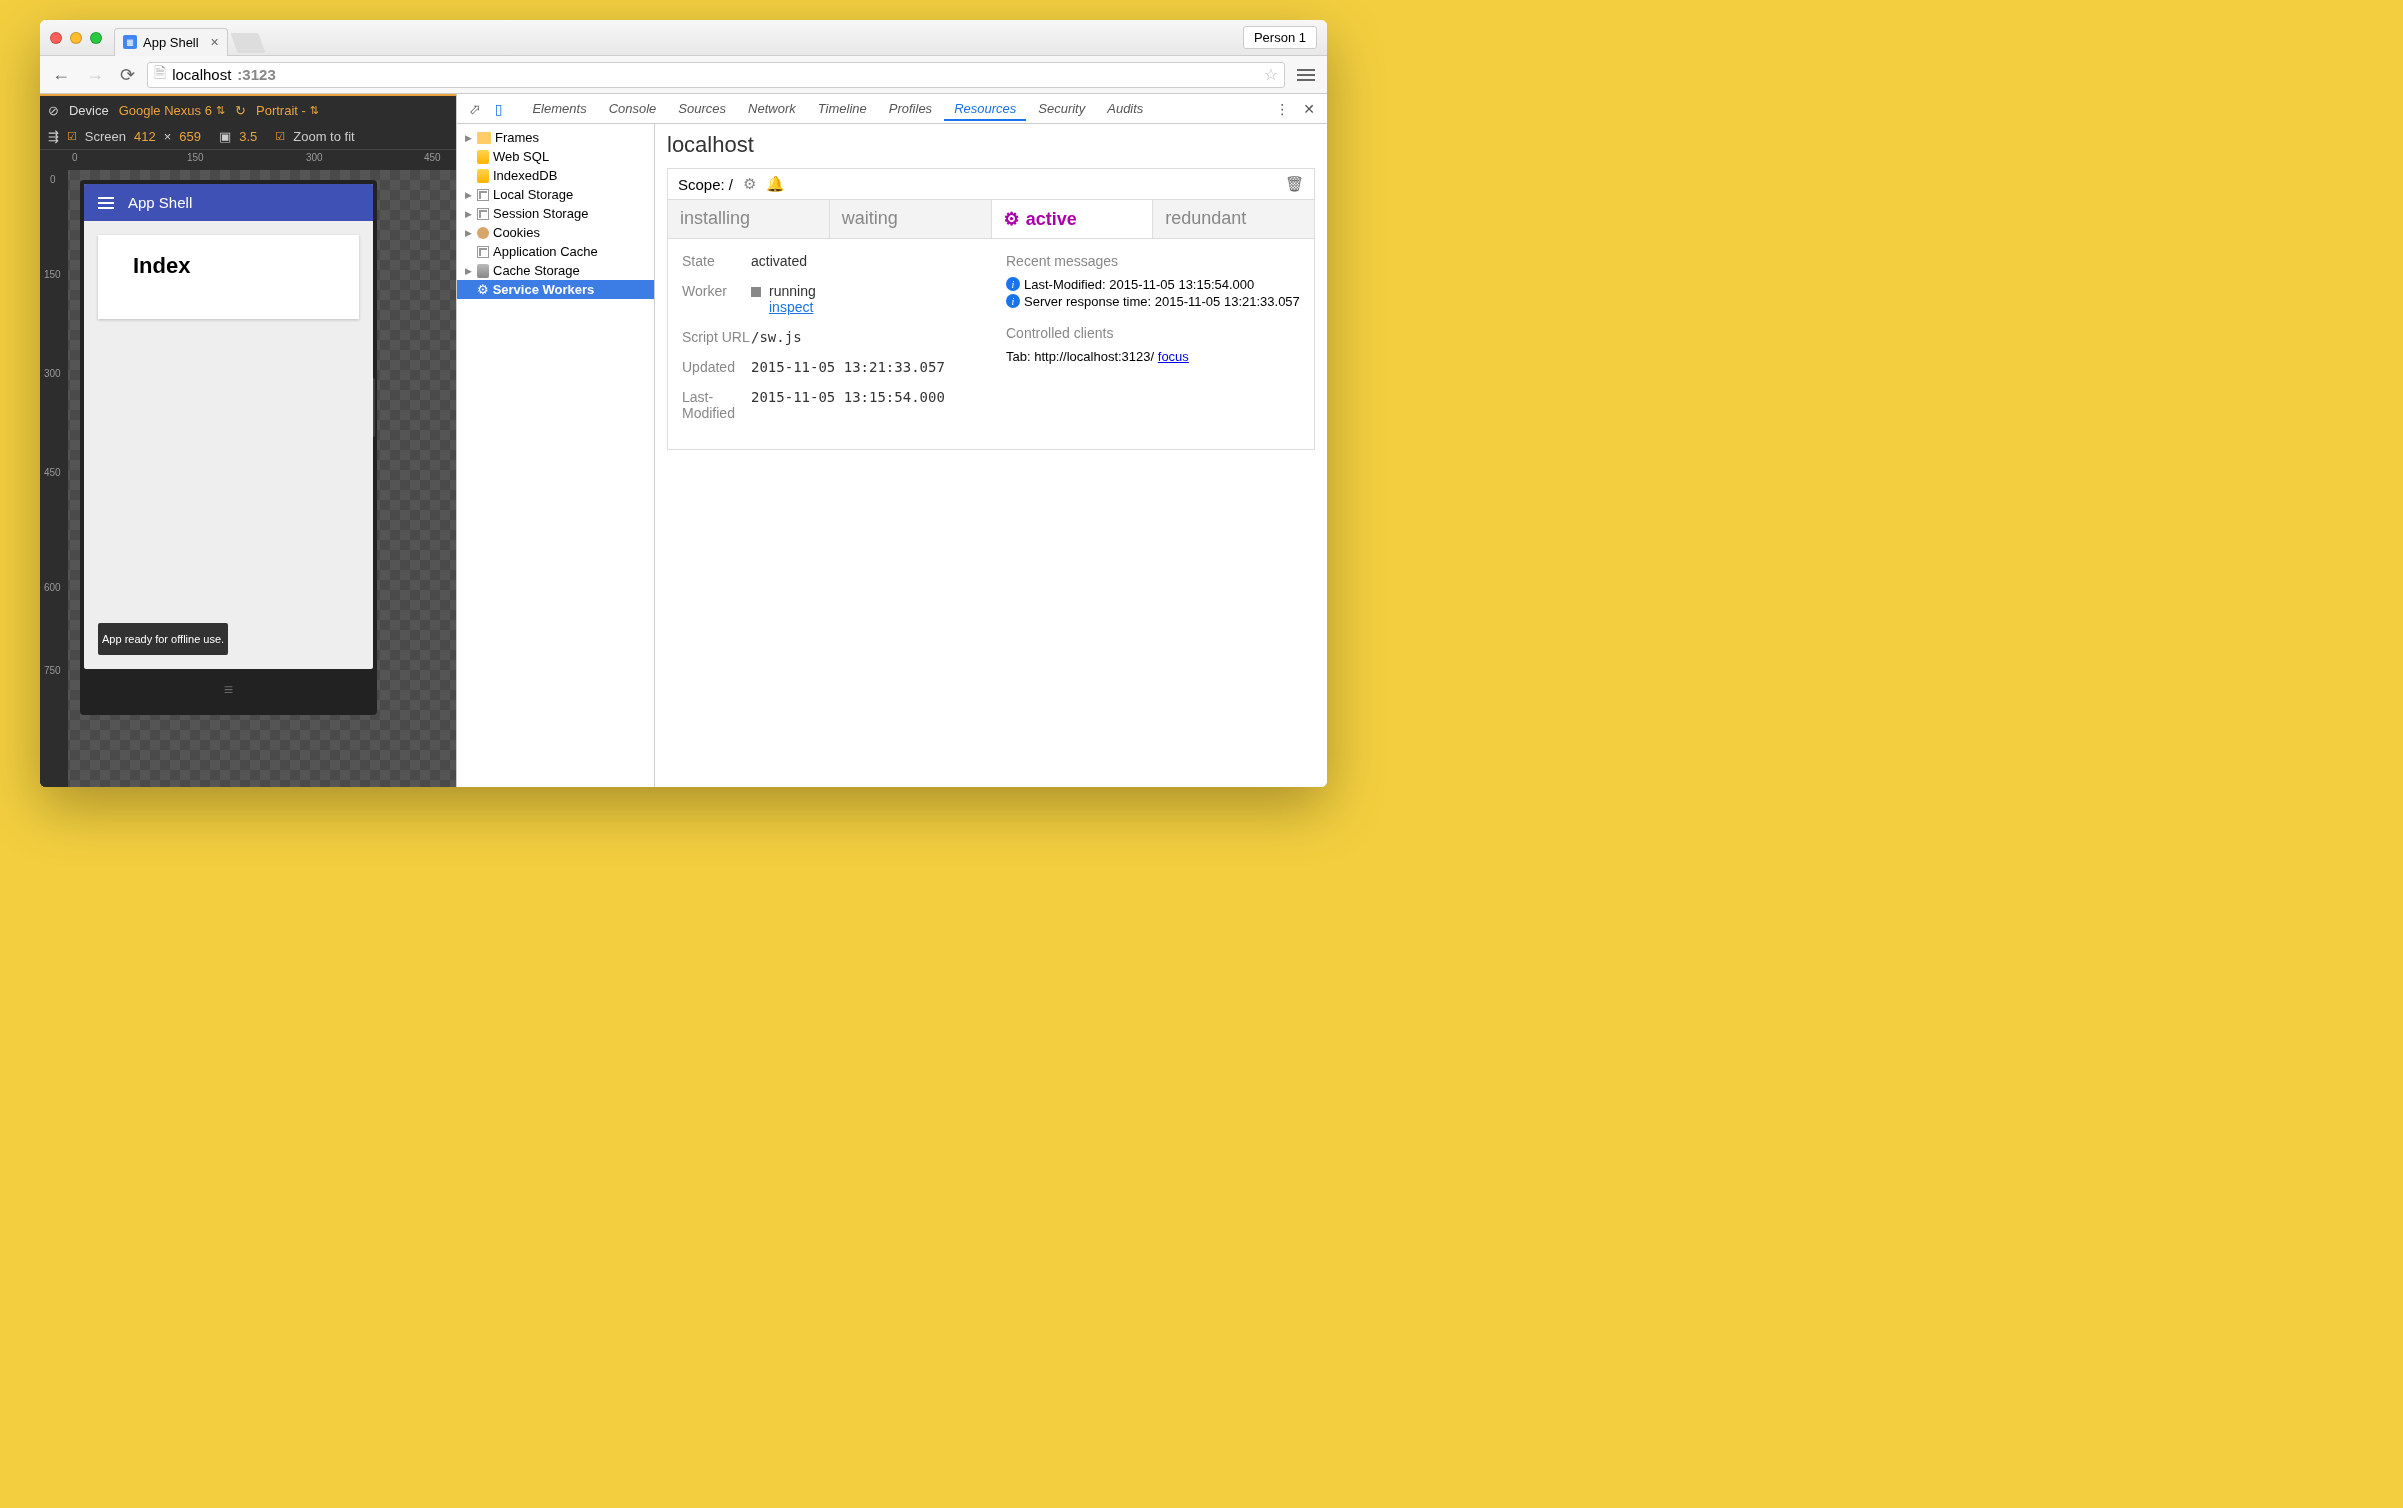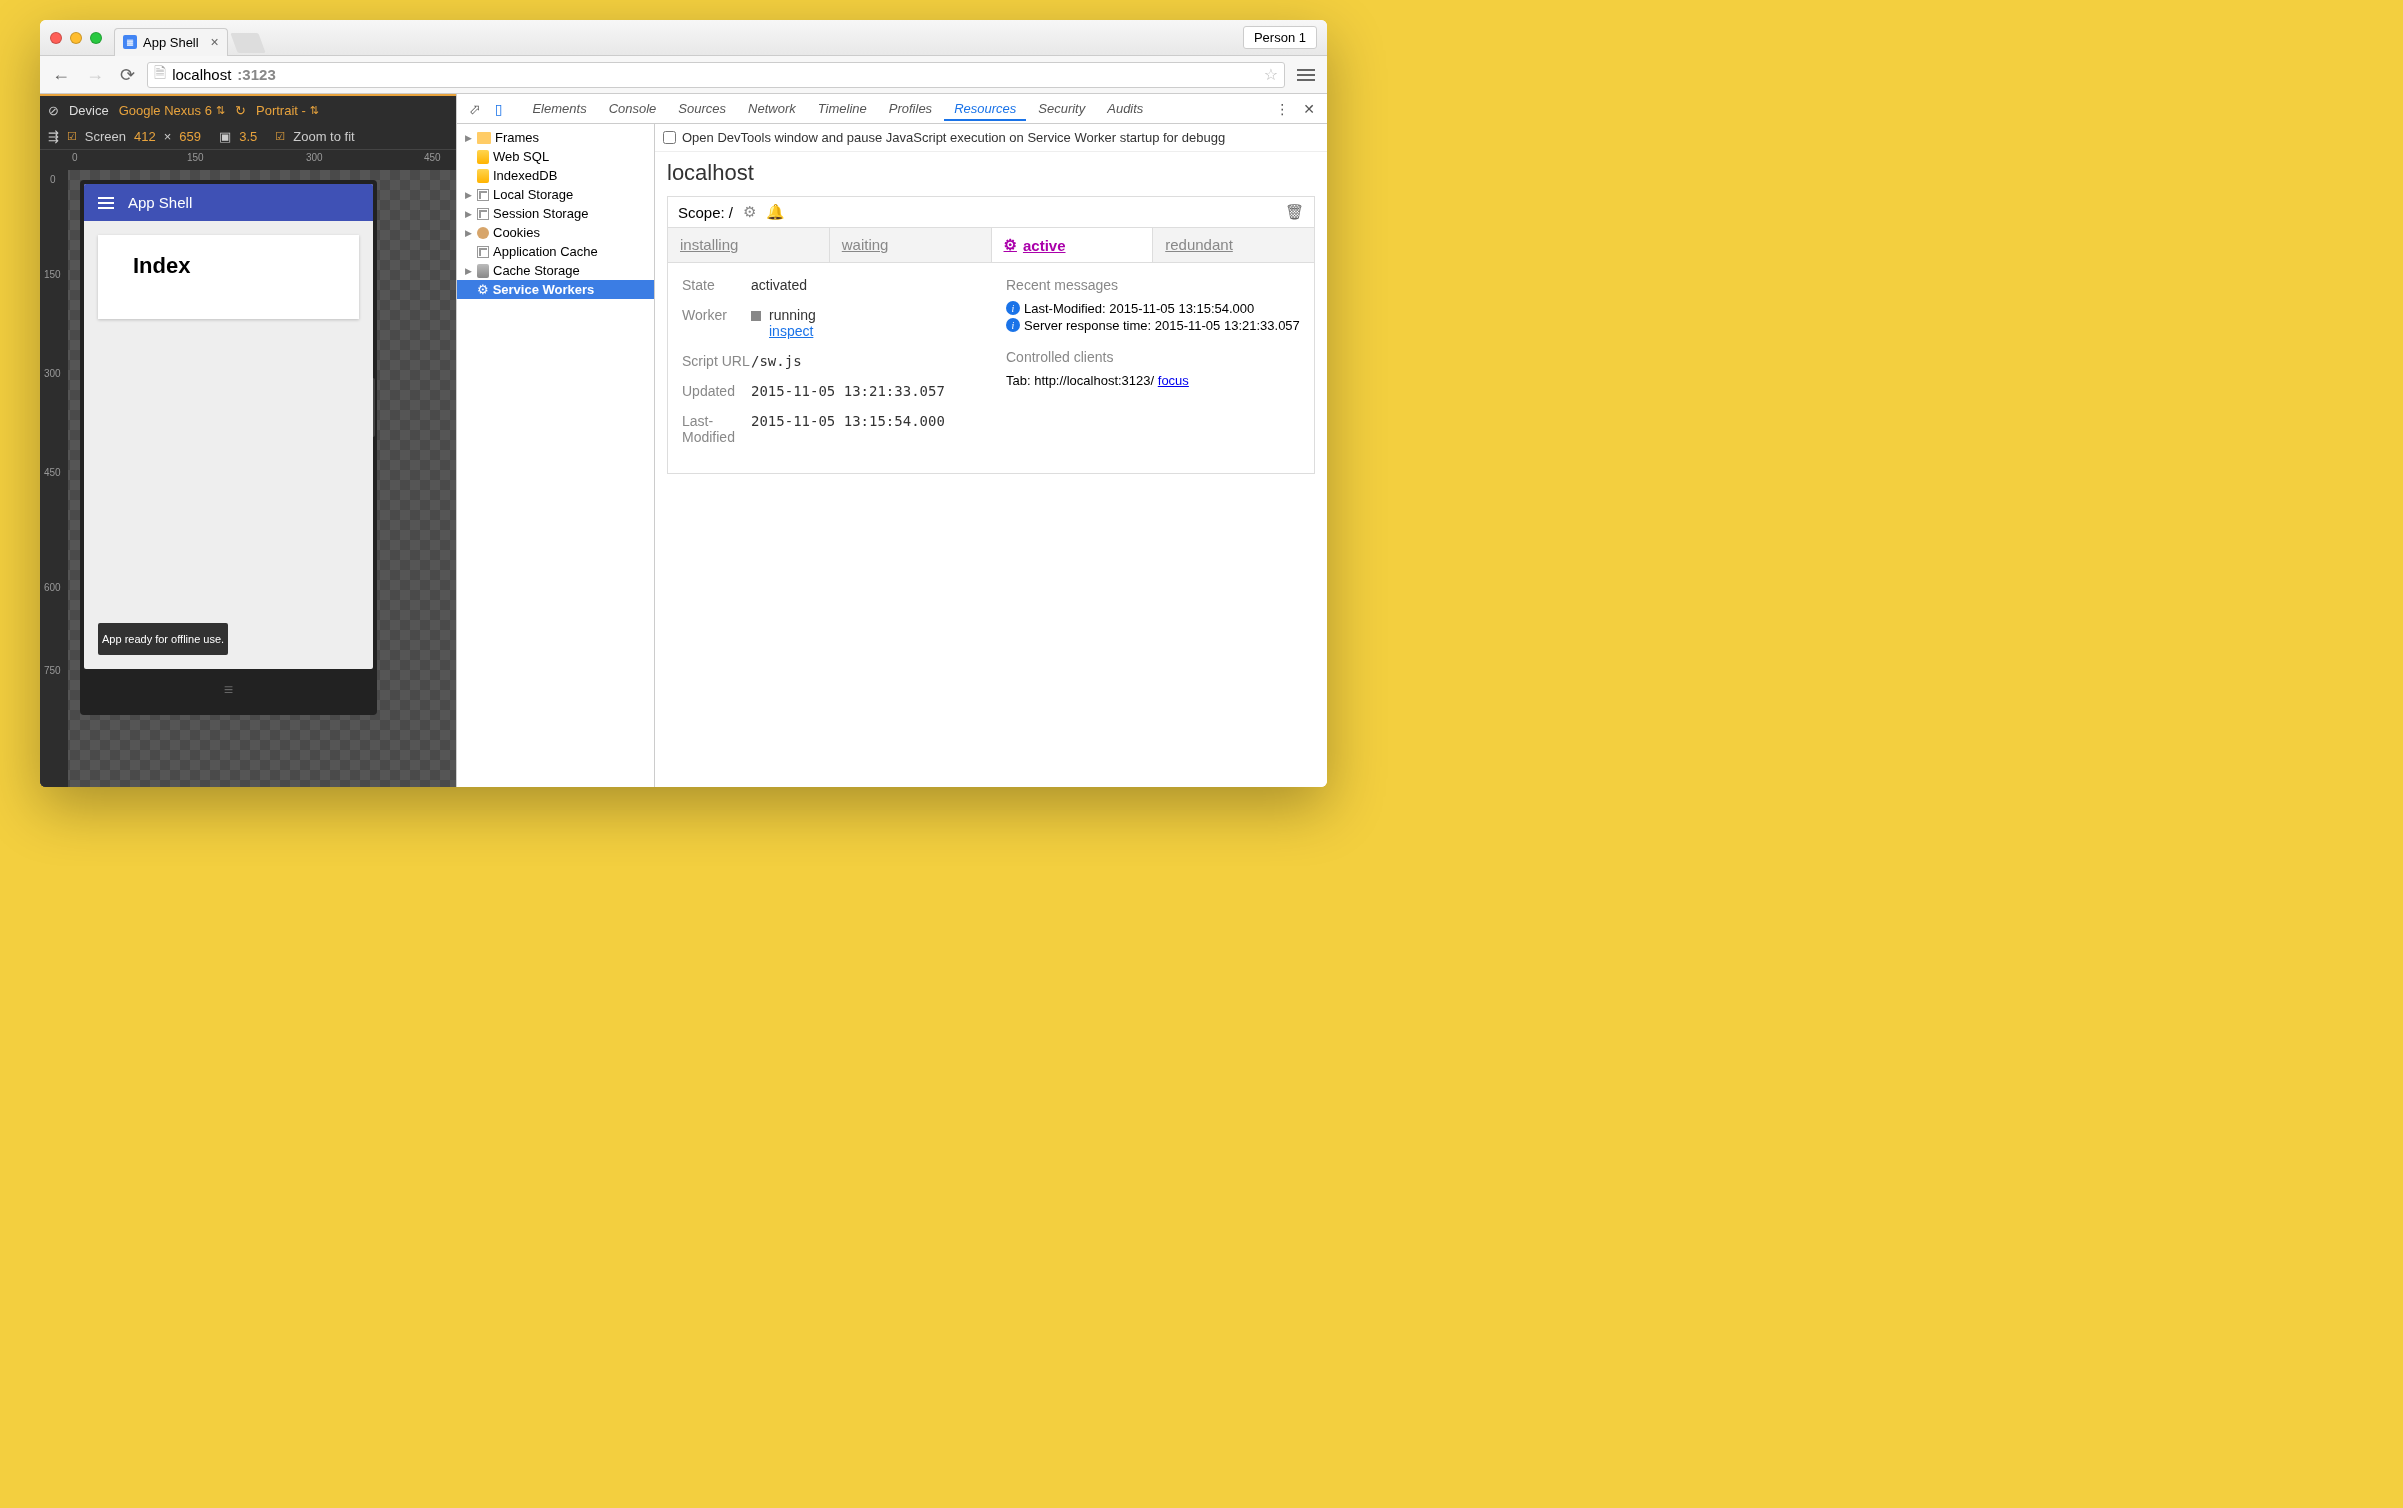--- a/index.html
+++ b/index.html
@@ -70,21 +70,21 @@
 .cache-ico { width:12px; height:14px; background:linear-gradient(#bbb,#888); border-radius:2px; display:inline-block; }
 .gear-ico { color:#666; font-size:13px; }
 .tree-item.sel .gear-ico { color:#fff; }
 .dt-main { flex:1; display:flex; flex-direction:column; font-size:13px; }
 .dt-banner { padding:6px 8px; border-bottom:1px solid #eee; display:flex; align-items:center; gap:6px; color:#333; white-space:nowrap; overflow:hidden; }
 .dt-banner input { margin:0; }
 .dt-host { padding:8px 12px 6px; font-size:22px; font-weight:400; color:#333; }
 .scope-bar { margin:4px 12px 0; border:1px solid #ddd; border-bottom:none; padding:6px 10px; display:flex; align-items:center; gap:10px; font-size:15px; }
 .scope-bar .trash { margin-left:auto; color:#666; }
 .sw-tabs { margin:0 12px; display:flex; border:1px solid #ddd; border-bottom:none; }
-.sw-tab { flex:1; padding:8px 12px; background:#f3f3f3; color:#888; border-right:1px solid #ddd; font-size:15px;text-decoration:underline; }
+.sw-tab { flex:1; padding:8px 12px; background:#f3f3f3; color:#888; border-right:1px solid #ddd; font-size:18px; }
 .sw-tab:last-child { border-right:none; }
 .sw-tab.active { background:#fff; color:#a0a; font-weight:600; display:flex; align-items:center; gap:6px; }
 .sw-panel { margin:0 12px 12px; border:1px solid #ddd; padding:14px; display:flex; gap:30px; }
 .sw-col { flex:1; }
 .sw-row { display:flex; margin-bottom:14px; font-size:14px; }
 .sw-key { width:69px; color:#888; }
 .sw-val { flex:1; color:#333; }
 .sw-val .box { display:inline-block; width:10px; height:10px; background:#888; margin-right:8px; vertical-align:middle; }
 .sw-val a { color:#1a73e8; text-decoration:underline; }
 .sw-heading { color:#888; margin-bottom:8px; font-size:14px; }
@@ -246,24 +246,20 @@
               <span class="cache-ico"></span>
               <span>Cache Storage</span>
             </div>
           <div class="tree-item sel">
               <span class="caret"></span>
               <span class="gear-ico">⚙</span>
               <span style="font-weight:600">Service Workers</span>
             </div>
         </div>
         <div class="dt-main">
-          <div class="dt-banner">
-            <input type="checkbox" style="">
-            <span>Open DevTools window and pause JavaScript execution on Service Worker startup for debugg</span>
-          </div>
           <div class="dt-host">localhost</div>
           <div class="scope-bar">
             <span style="font-weight:400">Scope: /</span>
             <span style="color:#888">⚙</span>
             <span style="color:#555">🔔</span>
             <span class="trash">🗑</span>
           </div>
           <div class="sw-tabs">
             <div class="sw-tab">installing</div>
             <div class="sw-tab">waiting</div>

